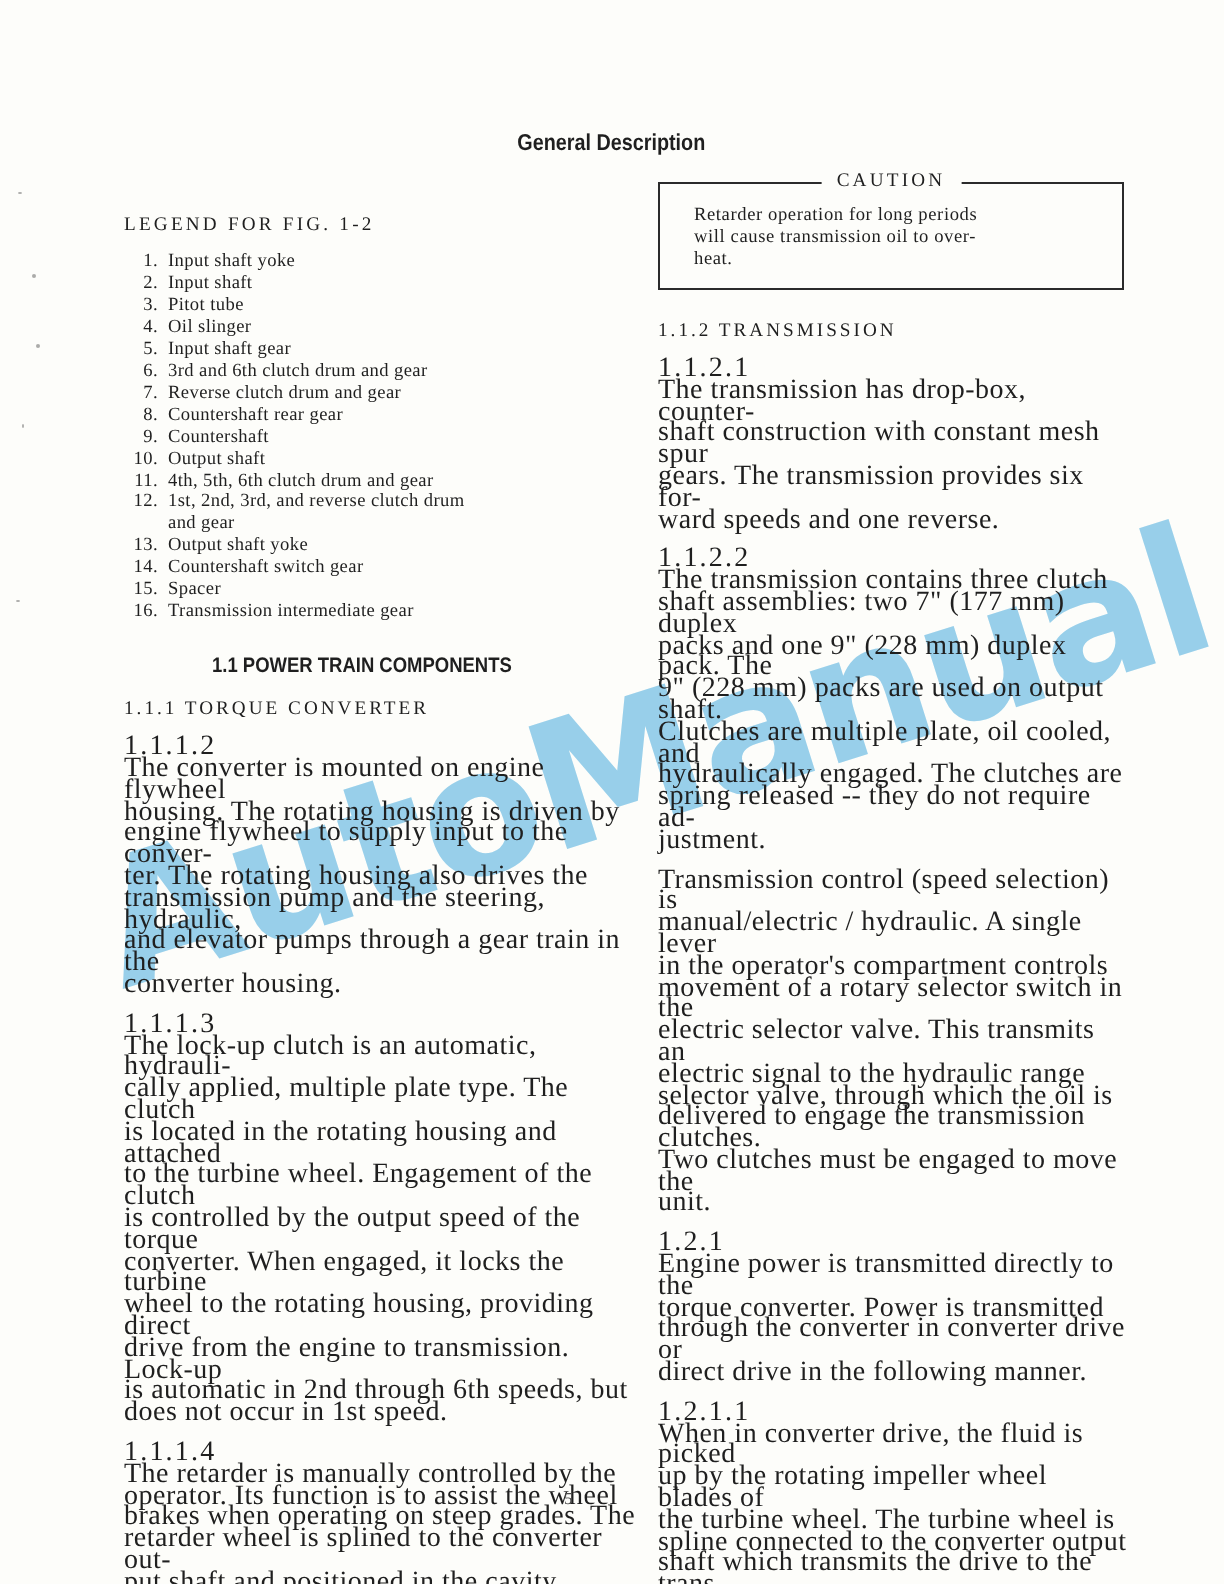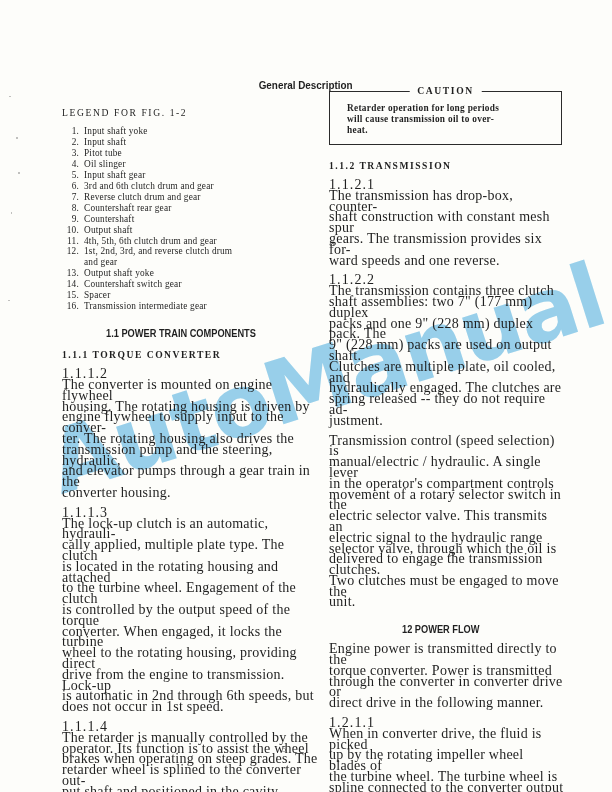--- a/index.html
+++ b/index.html
@@ -25,21 +25,21 @@
     color:#7cc3e6;
     opacity:.78;
     transform:rotate(-17.5deg);
     transform-origin:0 50%;
     white-space:nowrap;
     z-index:0;
     user-select:none;
   }
 
   .header-title{
-    position:absolute;top:79px;left:0;width:612px;
+    position:absolute;top:66px;left:0;width:612px;
     text-align:center;
     font-family:"Liberation Sans",sans-serif;
     font-weight:bold;font-size:11.5px;
     z-index:1;
   }
   .condensed{display:inline-block;transform:scaleX(.86);}
   .condensed-l{display:inline-block;transform:scaleX(.88);transform-origin:left center;}
 
   .col{position:absolute;z-index:1;}
   .col-left{left:62px;top:85px;width:258px;}
@@ -51,34 +51,33 @@
   .legend-num{width:17px;flex:none;text-align:right;margin-right:5px;}
   .legend-label{white-space:pre-line;}
 
   .sec-heading{
     font-family:"Liberation Sans",sans-serif;
     font-weight:bold;font-size:10.5px;
     margin:15px 0 0 0;white-space:nowrap;text-align:center;
   }
   .sub-heading{
     font-size:9.6px;letter-spacing:1.5px;
-    font-weight:bold;margin:10px 0 0 0;
+    font-weight:normal;margin:10px 0 0 0;
   }
   .col-right .sub-heading{margin-top:15px;}
 
   .para{margin-top:9px;font-size:14px;line-height:10.8px;letter-spacing:.25px;}
   .para-num{letter-spacing:1.1px;}
   .para-body{white-space:pre-line;}
 
   .caution-box{
     border:1.5px solid #2b2b2b;
     position:relative;
     margin:7px 2px 0 0;
     padding:11px 8px 8px 17px;
-    font-weight:bold;
   }
   .caution-label{
     position:absolute;top:-7px;left:50%;
     transform:translateX(-50%);
     background:#fdfdfa;
     padding:0 8px;
     font-size:9.6px;letter-spacing:1.6px;
     white-space:nowrap;
   }
   .caution-text{font-size:9.3px;line-height:11px;letter-spacing:.3px;white-space:pre-line;}
@@ -249,25 +248,23 @@
 in the operator's compartment controls
 movement of a rotary selector switch in the
 electric selector valve. This transmits an
 electric signal to the hydraulic range
 selector valve, through which the oil is
 delivered to engage the transmission clutches.
 Two clutches must be engaged to move the
 unit.</div>
     </div>
 
-    <div class="sec-heading">
-      <span class="condensed-l">12 POWER FLOW</span>
-    </div>
-
-    <div class="para">
+
+    <div class="para">
+      <div class="para-num">1.2.1</div>
       <div class="para-body">Engine power is transmitted directly to the
 torque converter. Power is transmitted
 through the converter in converter drive or
 direct drive in the following manner.</div>
     </div>
     <div class="para">
       <div class="para-num">1.2.1.1</div>
       <div class="para-body">When in converter drive, the fluid is picked
 up by the rotating impeller wheel blades of
 the turbine wheel. The turbine wheel is

